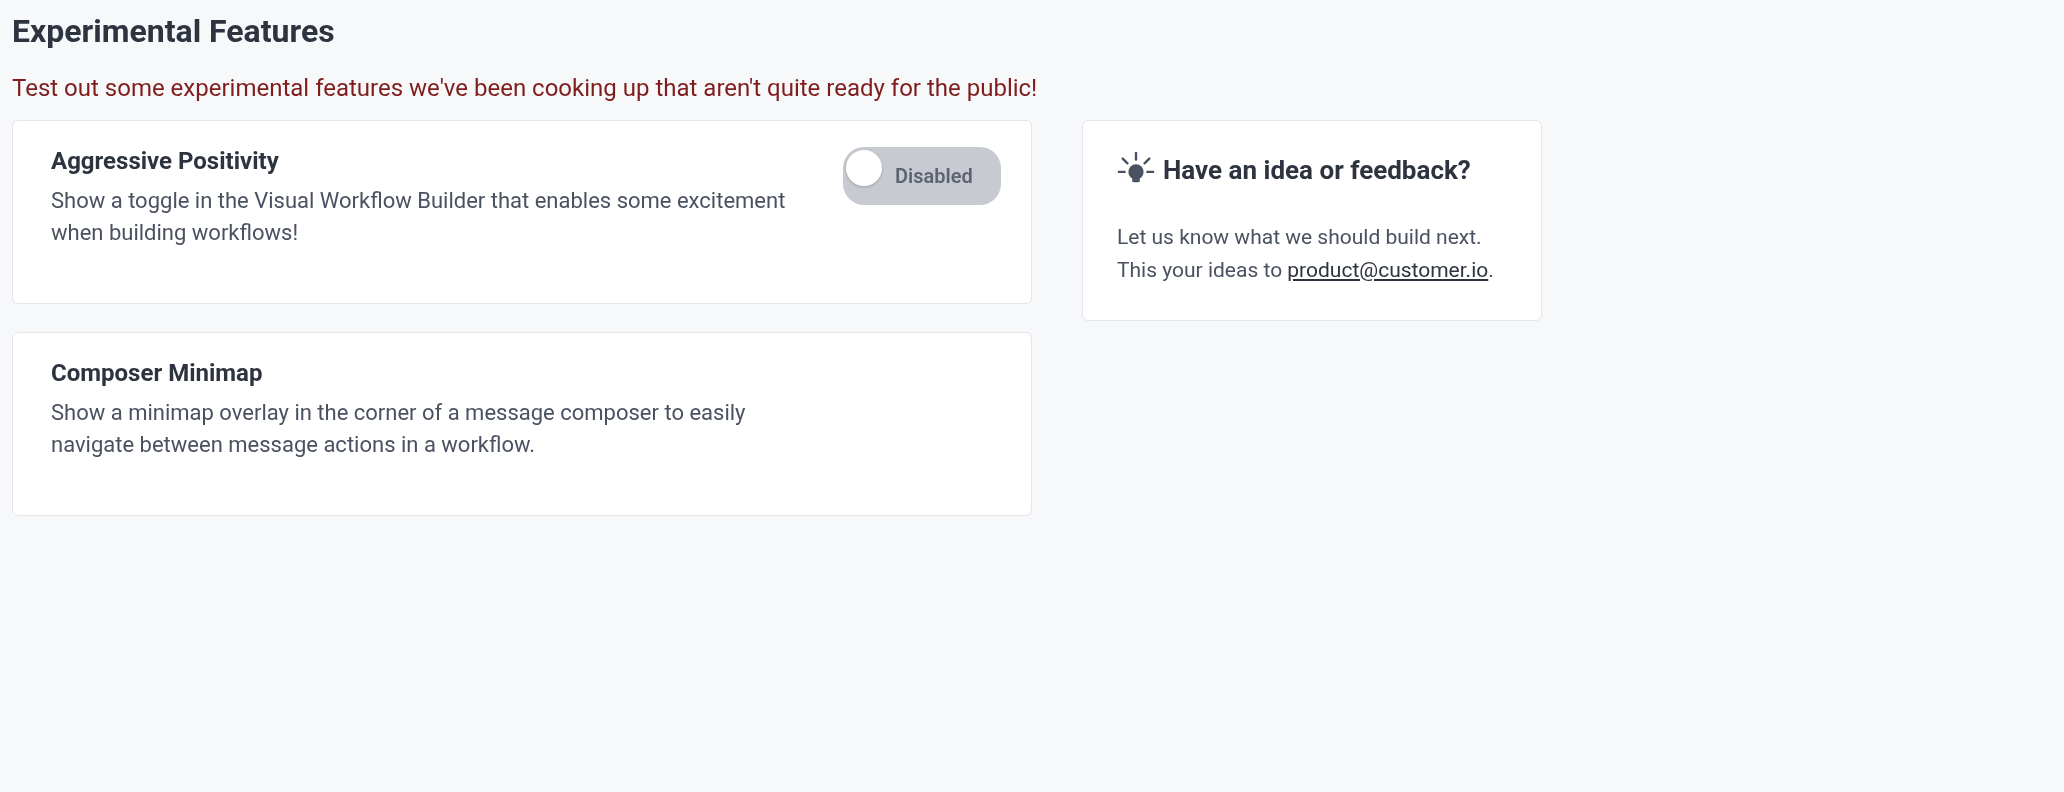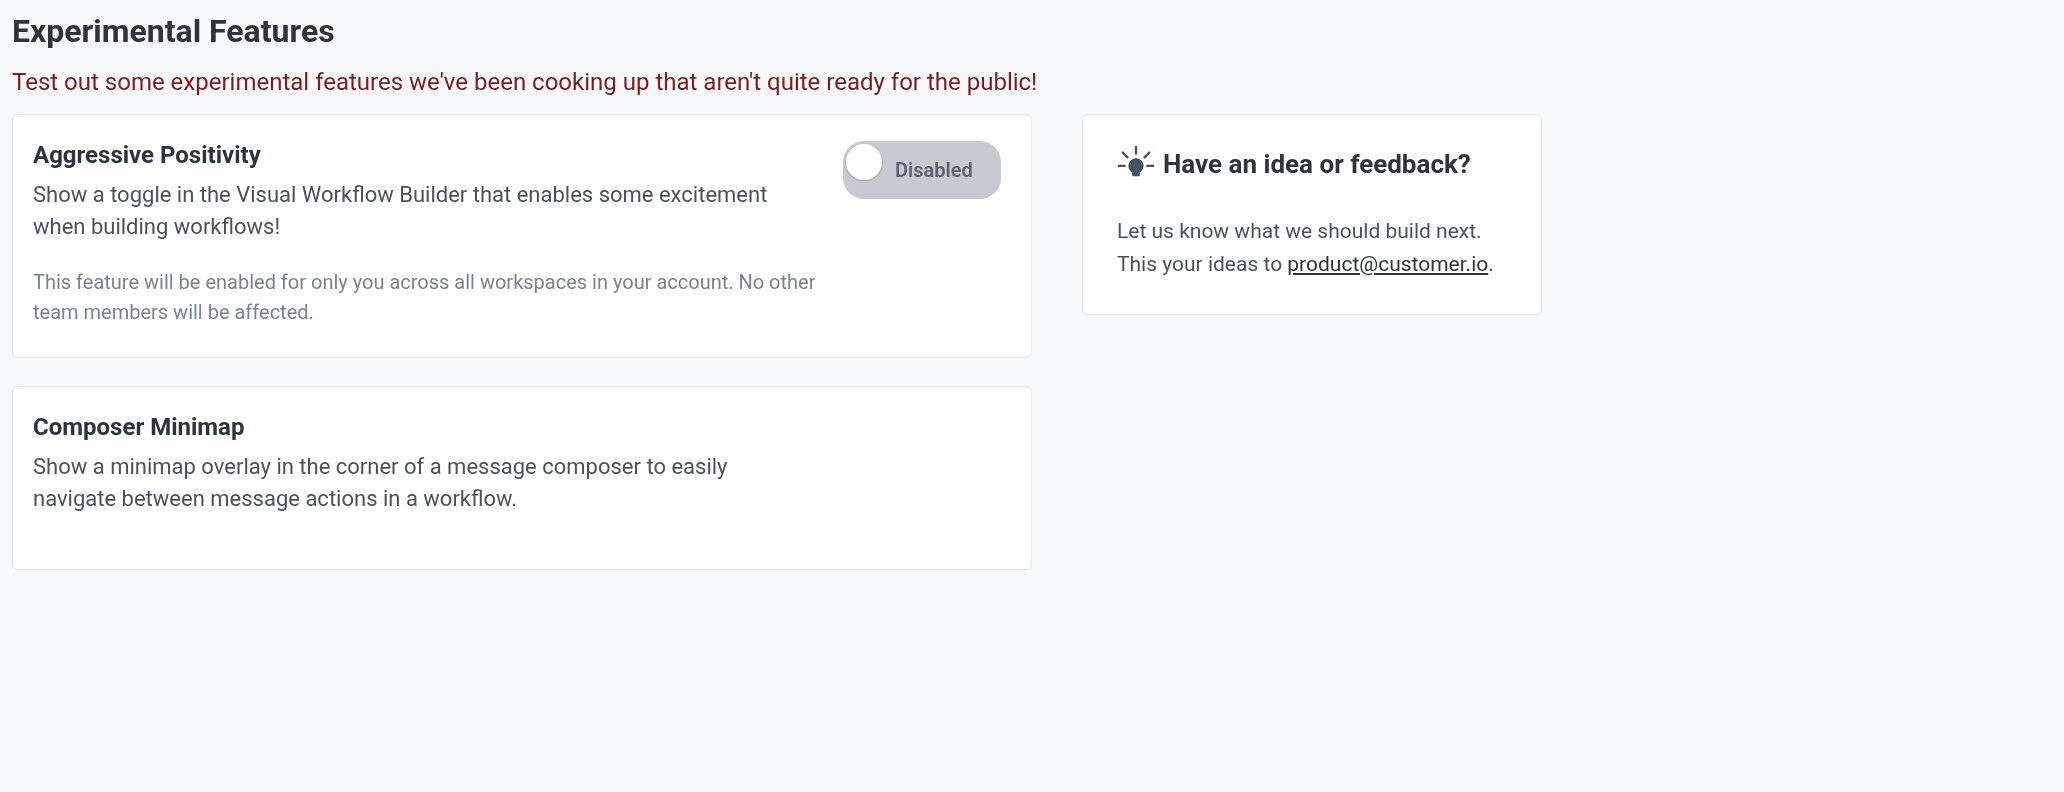--- a/index.html
+++ b/index.html
@@ -11,21 +11,21 @@
       font-family: -apple-system, BlinkMacSystemFont, "Segoe UI", Roboto, Helvetica, Arial, sans-serif;
       background: #f7f8fa;
       color: #2e3340;
       padding: 12px;
       width: 2064px;
     }
     .page-title {
       font-size: 32px;
       font-weight: 700;
       color: #2e3340;
-      margin-bottom: 18px;
+      margin-bottom: 24px;
     }
     .page-subtitle {
       font-size: 24px;
       color: #7f1d1d;
       margin-bottom: 18px;
     }
     .layout {
       display: flex;
       gap: 50px;
       align-items: flex-start;
@@ -36,21 +36,21 @@
       flex-direction: column;
       gap: 28px;
     }
     .right-col {
       flex: 0 0 460px;
     }
     .card {
       background: #ffffff;
       border: 1px solid #e4e6eb;
       border-radius: 6px;
-      padding: 26px 30px 30px 20px;
+      padding: 26px 30px 30px 38px;
       position: relative;
     }
     .feature-card {
       display: flex;
       gap: 24px;
     }
     .feature-body {
       flex: 1;
     }
     .feature-title {
@@ -161,21 +161,20 @@
 <h1 class="page-title">Experimental Features</h1>
 <p class="page-subtitle">Test out some experimental features we've been cooking up that aren't quite ready for the public!</p>
 
 <div class="layout">
   <div class="left-col">
 
     <div class="card feature-card">
       <div class="feature-body">
         <div class="feature-title">Aggressive Positivity</div>
         <div class="feature-desc">Show a toggle in the Visual Workflow Builder that enables some excitement when building workflows!</div>
-        <div class="feature-note">This feature will be enabled for only you across all workspaces in your account. No other team members will be affected.</div>
       </div>
       <div class="toggle-wrap">
         <div class="toggle disabled">
           <span class="toggle-knob"></span>
           <span class="toggle-label">Disabled</span>
         </div>
       </div>
     </div>
 
     <div class="card feature-card">

